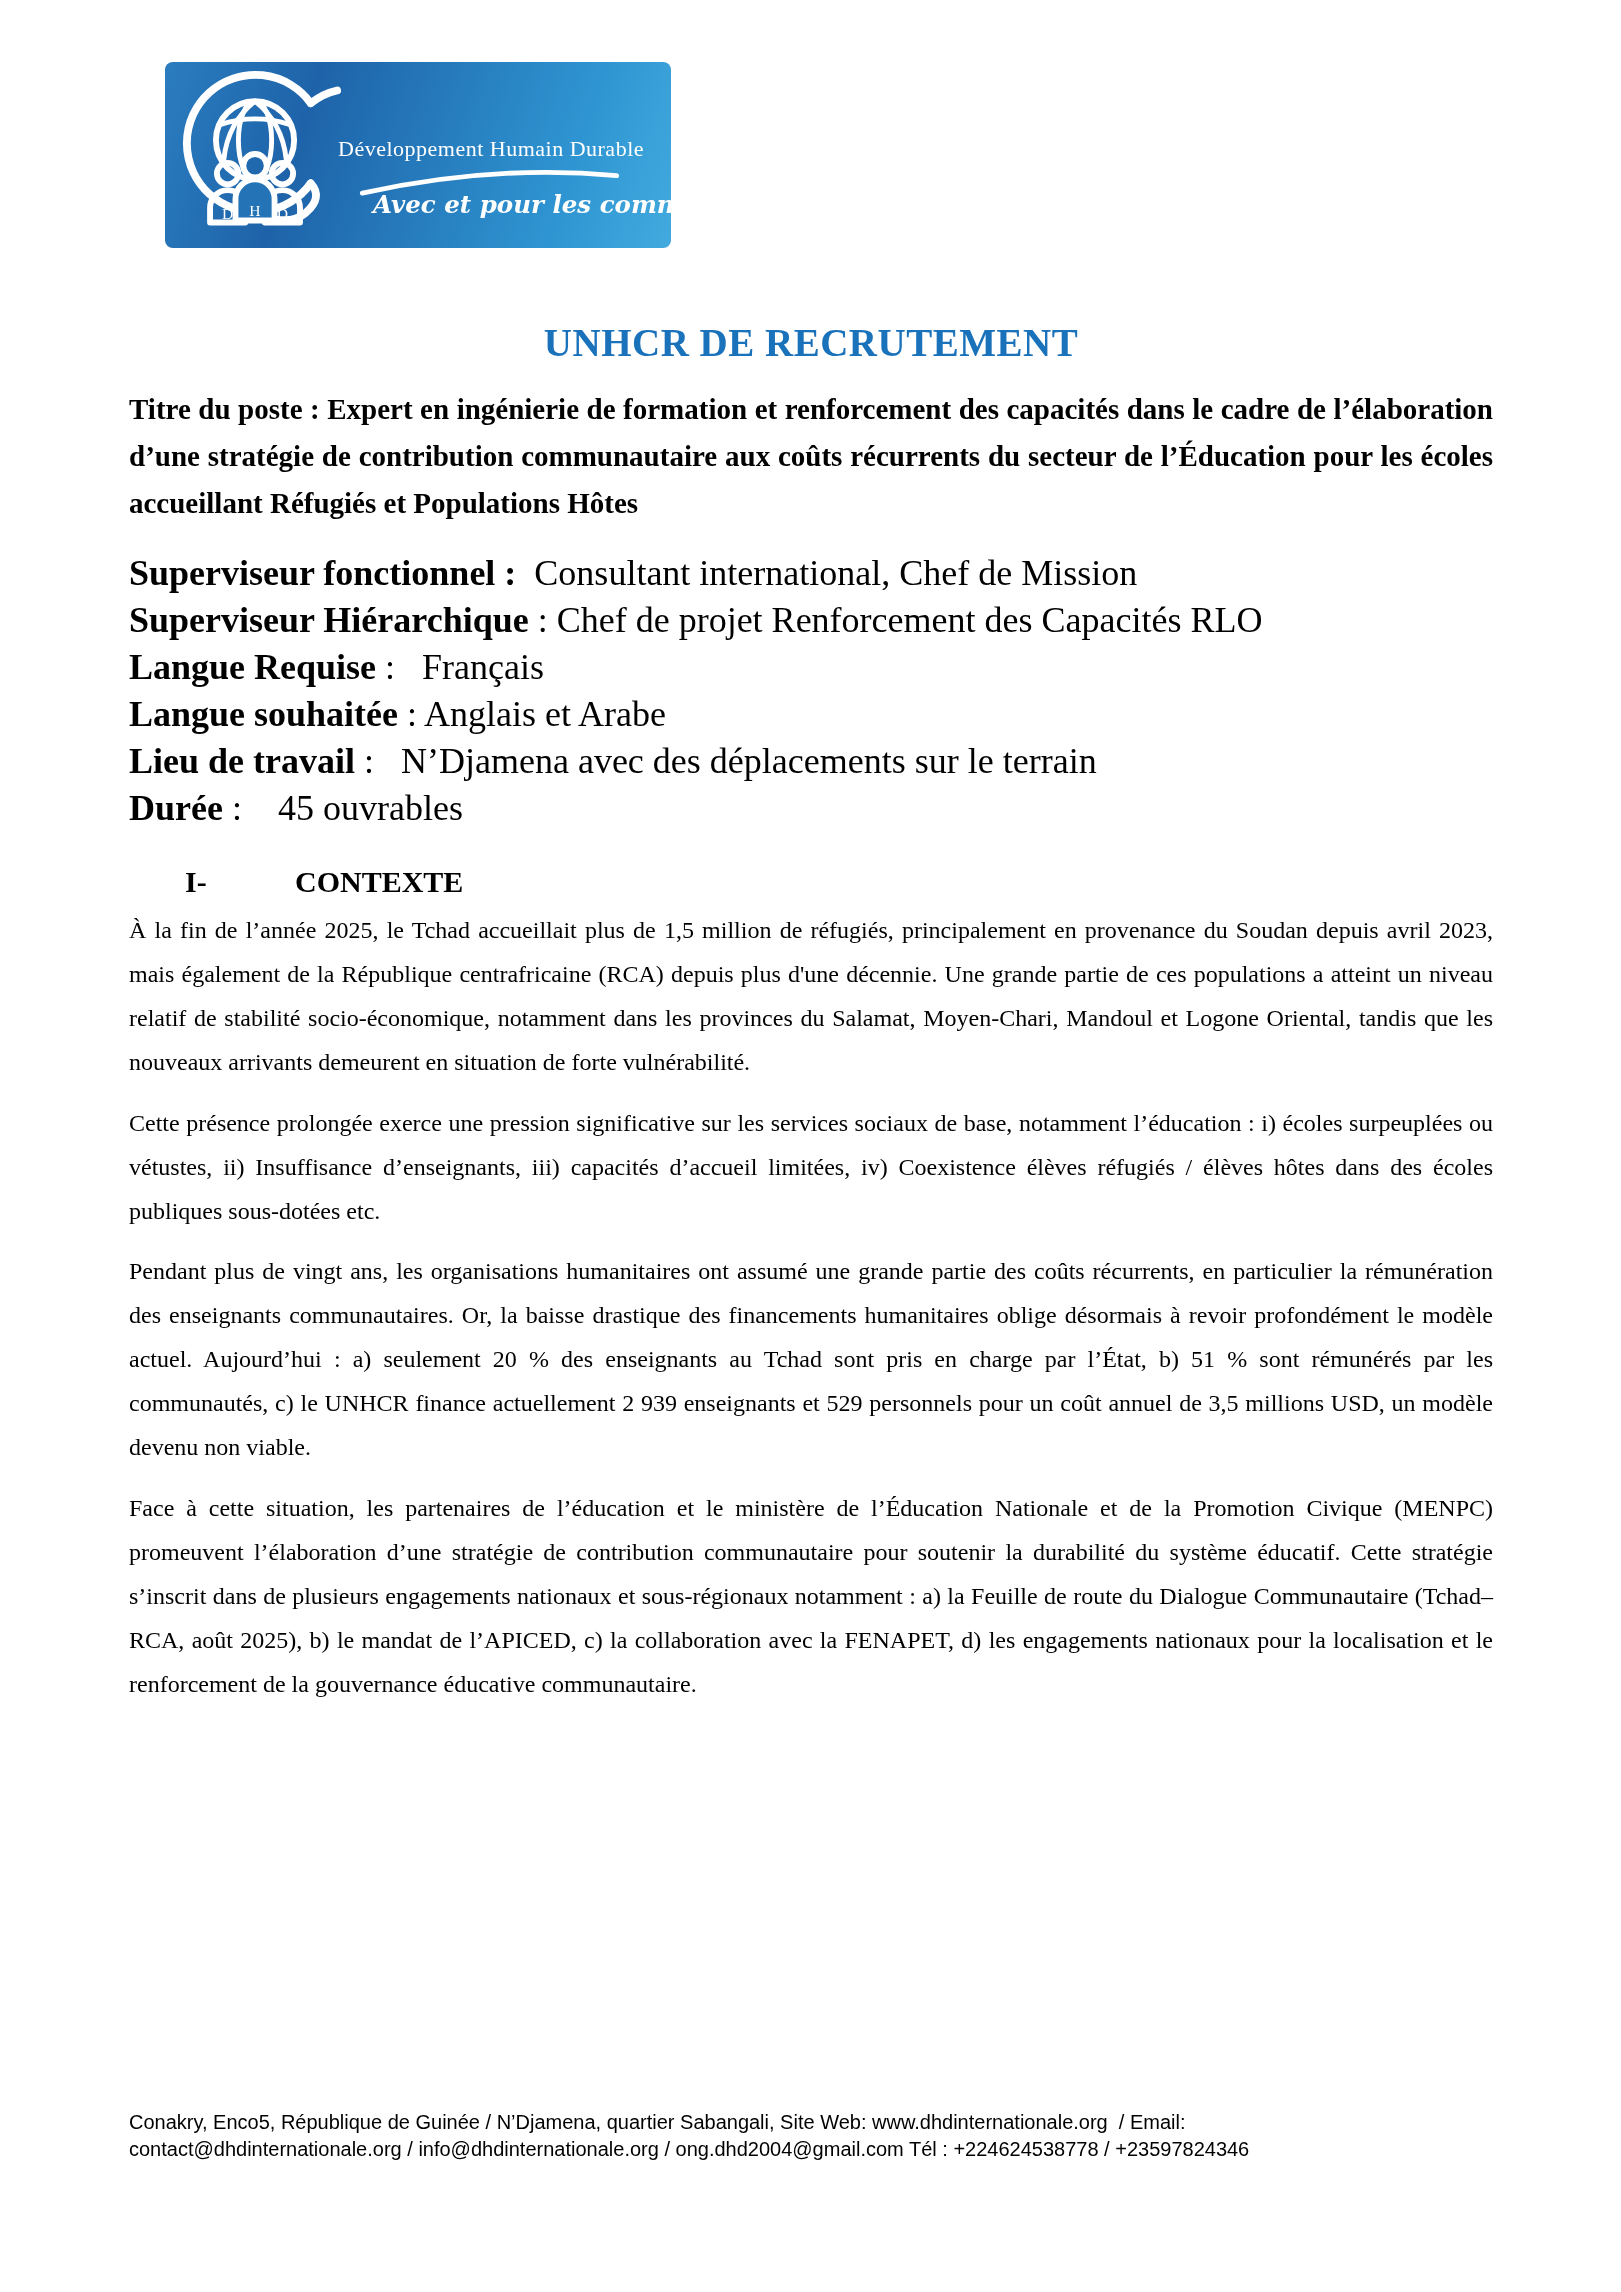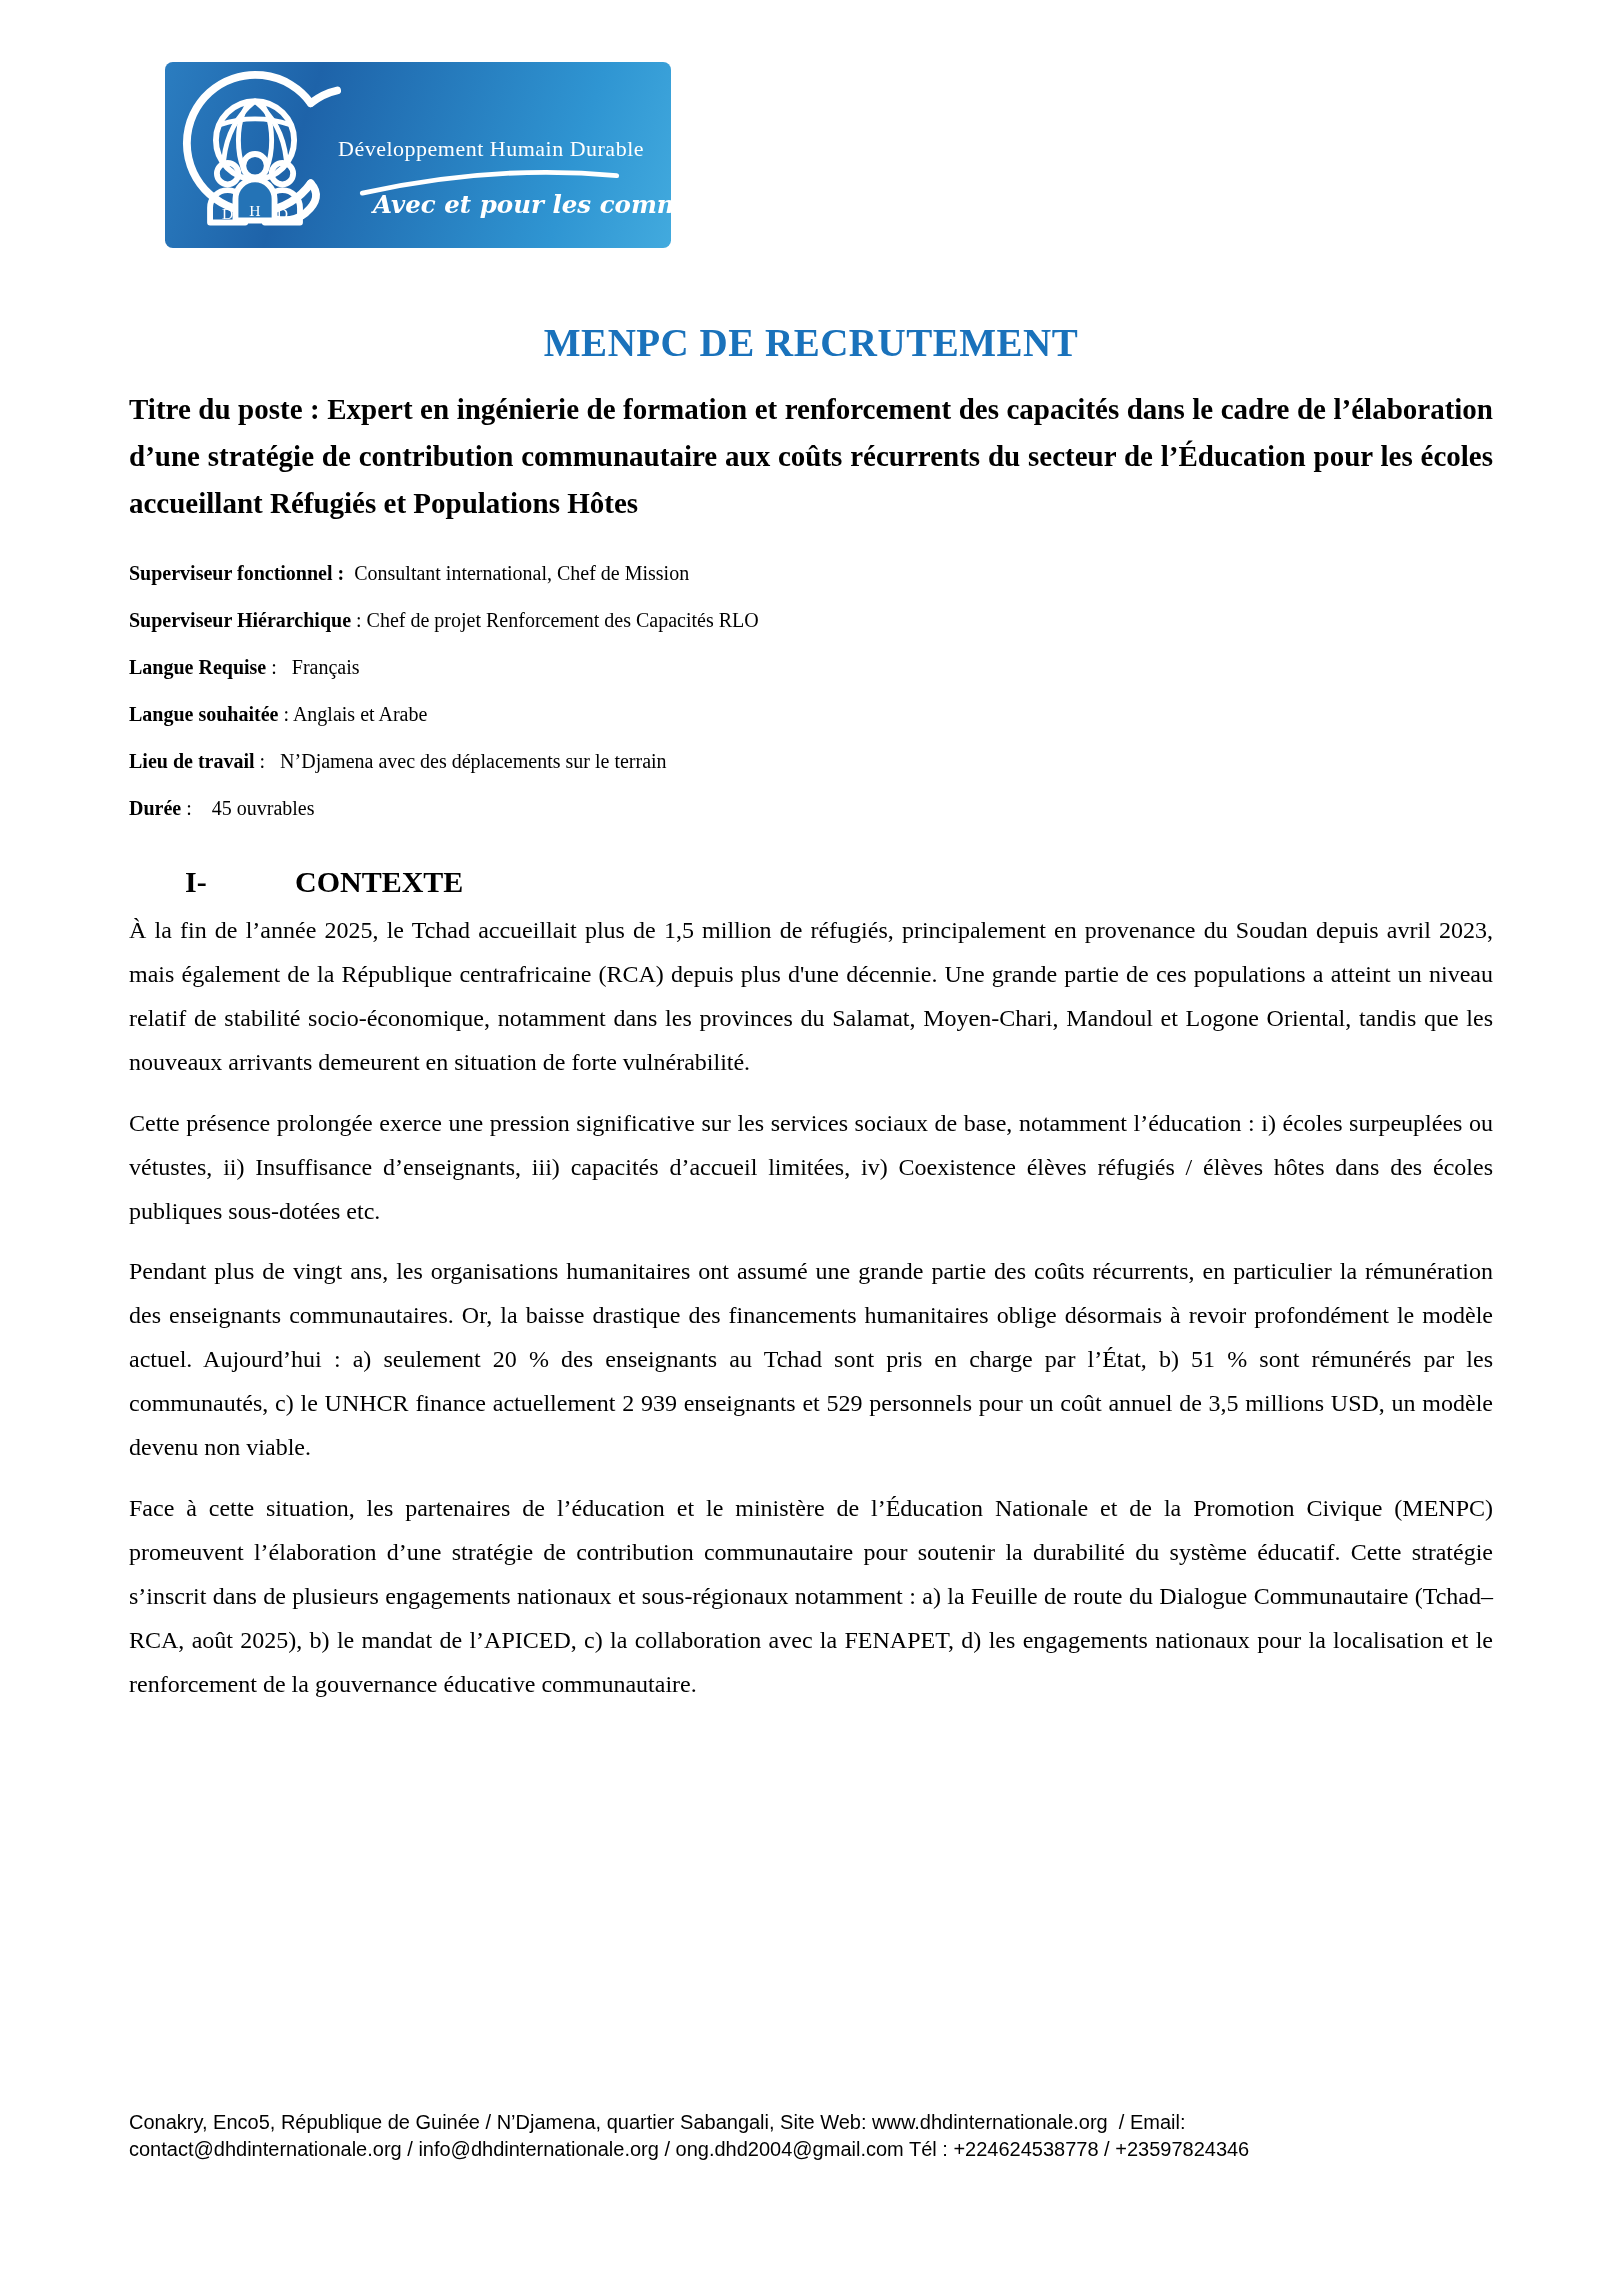--- a/index.html
+++ b/index.html
@@ -66,21 +66,21 @@
   }
   .job-title {
     margin: 21.6px 0 0 0;
     font-size: 29px;
     line-height: 47px;
     font-weight: bold;
     text-align: justify;
   }
   .info-block { margin-top: 23.5px; }
   .info-line {
-    font-size: 20px;
+    font-size: 36px;
     line-height: 47px;
     white-space: pre-wrap;
   }
   .info-label { font-weight: bold; }
   .section-heading {
     margin-top: 29px;
     font-size: 30px;
     line-height: 41px;
     font-weight: bold;
     color: #000000;
@@ -138,21 +138,21 @@
       <text x="116" y="158" text-anchor="middle" fill="#ffffff" font-size="16" font-family="Liberation Serif, serif">D</text>
     </svg>
     <div class="logo-name">Développement Humain Durable</div>
     <svg class="logo-curve" width="265" height="33" viewBox="0 0 270 34">
       <path class="stroke" stroke-width="5" d="M 4 30 Q 140 0 266 12"></path>
     </svg>
     <div class="logo-tagline">Avec et pour les communautés</div>
   </div>
 
   <div class="content">
-    <h1 class="doc-title">MENPC DE RECRUTEMENT</h1>
+    <h1 class="doc-title">UNHCR DE RECRUTEMENT</h1>
 
     <p class="job-title">Titre du poste : Expert en ingénierie de formation et renforcement des capacités dans le cadre de l’élaboration d’une stratégie de contribution communautaire aux coûts récurrents du secteur de l’Éducation pour les écoles accueillant Réfugiés et Populations Hôtes</p>
 
     <div class="info-block">
       <div class="info-line"><span class="info-label">Superviseur fonctionnel :</span><span>  Consultant international, Chef de Mission</span></div>
       <div class="info-line"><span class="info-label">Superviseur Hiérarchique</span><span> : Chef de projet Renforcement des Capacités RLO</span></div>
       <div class="info-line"><span class="info-label">Langue Requise</span><span> :   Français</span></div>
       <div class="info-line"><span class="info-label">Langue souhaitée</span><span> : Anglais et Arabe</span></div>
       <div class="info-line"><span class="info-label">Lieu de travail</span><span> :   N’Djamena avec des déplacements sur le terrain</span></div>
       <div class="info-line"><span class="info-label">Durée</span><span> :    45 ouvrables</span></div>

